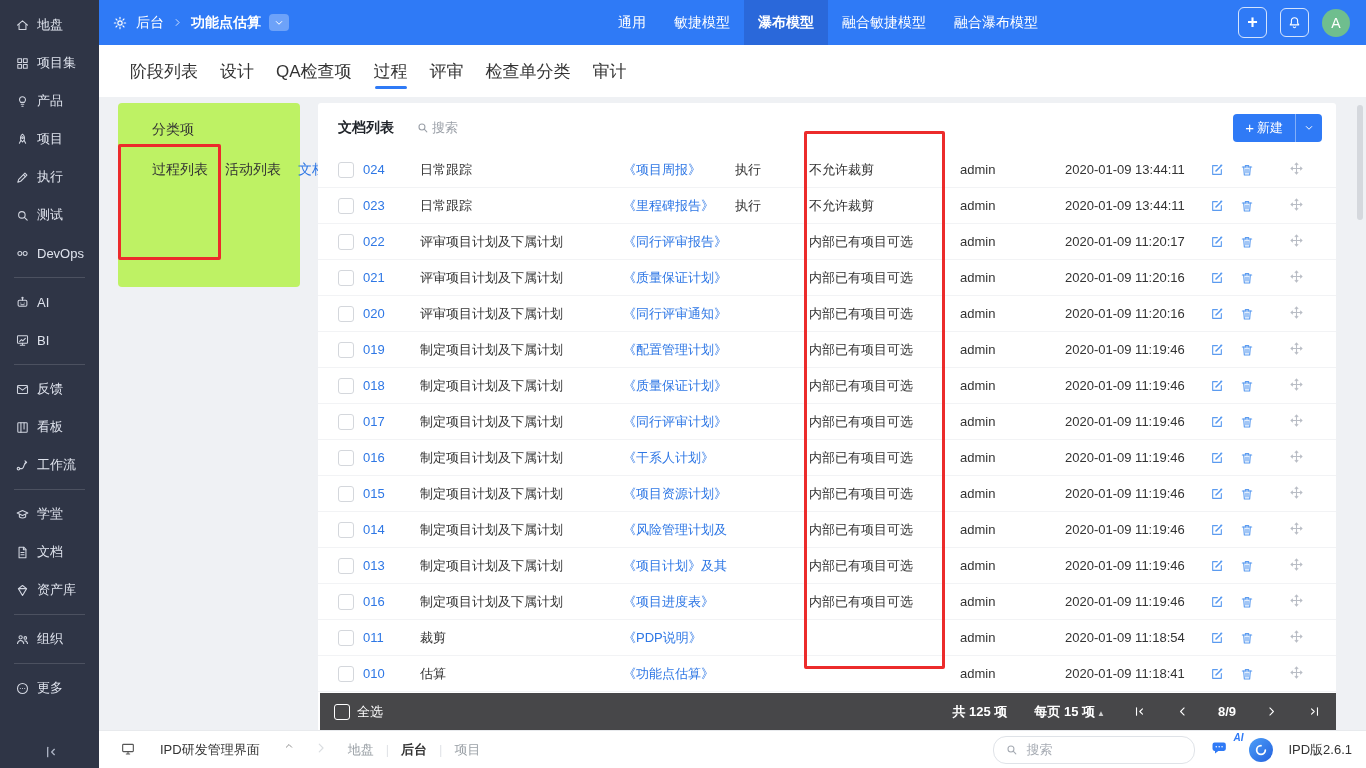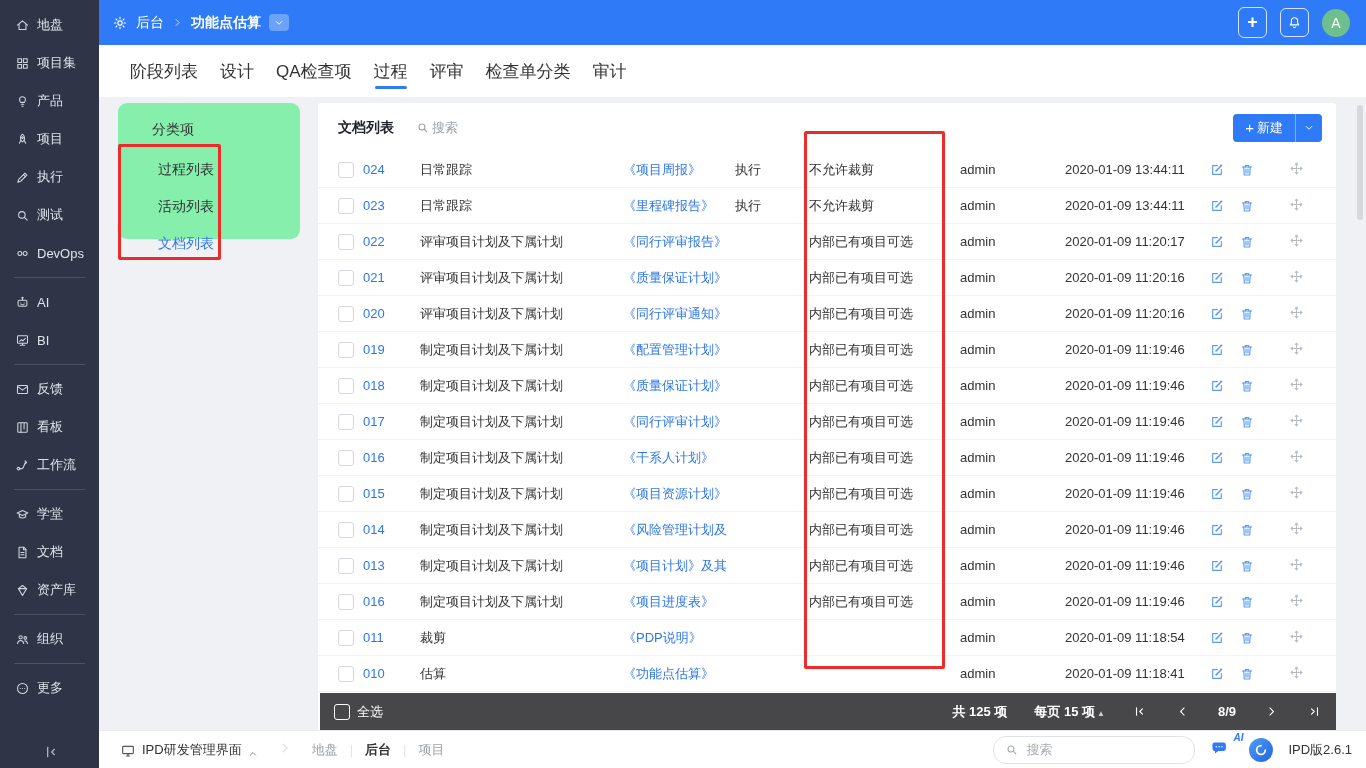--- a/index.html
+++ b/index.html
@@ -46,23 +46,23 @@
   .subbar{position:absolute;left:99px;top:45px;width:1267px;height:52px;background:#fff;
     display:flex;align-items:stretch;gap:22px;padding-left:31px;z-index:5}
   .subtab{font-size:17px;color:#333;position:relative;display:flex;align-items:center;cursor:pointer;white-space:nowrap}
   .subtab.active{font-weight:normal}
   .subtab.active::after{content:"";position:absolute;left:1px;right:1px;bottom:8px;height:3px;
     background:var(--topbar);border-radius:2px}
 
   
   .content{position:absolute;left:99px;top:97px;width:1267px;height:671px;background:#EFF1F4;z-index:1}
 
-  .panel{position:absolute;left:19px;top:6px;width:182px;height:136px;background:#86efac;border-radius:9px}
+  .panel{position:absolute;left:19px;top:6px;width:182px;height:184px;background:#bef264;border-radius:4px}
   .panel-title{position:absolute;left:34px;top:18px;font-size:14px;color:#333}
-  .panel-items{position:absolute;left:40px;top:56px;display:flex;flex-direction:column;gap:17px}
+  .panel-items{position:absolute;left:34px;top:56px;display:flex;flex-direction:row;gap:17px}
   .panel-item{font-size:14px;height:20px;line-height:20px;cursor:pointer;white-space:nowrap}
   .panel-item.active{color:var(--link)}
   .panel-redbox{position:absolute;left:19px;top:47px;width:97px;height:110px;
     border:3px solid var(--red);border-radius:2px;pointer-events:none;z-index:3}
 
   .card{position:absolute;left:219px;top:6px;width:1018px;height:665px;background:#fff;
     border-radius:3px;overflow:hidden}
   .card-head{height:49px;display:flex;align-items:center;padding:0 14px 0 20px}
   .card-title{font-size:14px;font-weight:bold;color:#20242A}
   .card-search{display:flex;align-items:center;gap:3px;color:#9BA0A8;margin-left:22px;cursor:pointer}
@@ -100,21 +100,21 @@
   .pager{margin-left:auto;display:flex;align-items:center;gap:27px;font-size:13px}
   .pager .num{font-weight:bold}
   .pp-caret{font-size:8px;color:#CFCFCF;margin-left:2px}
   .pg-btn{display:flex;align-items:center;justify-content:center;width:16px;height:16px;cursor:pointer}
   .pg-btn .i{width:13px;height:13px}
   .pg-cur{font-weight:bold}
 
   
   .footer{position:absolute;left:99px;bottom:0;width:1267px;height:38px;background:#fff;
     border-top:1px solid #E8EAED;display:flex;align-items:center;padding:0 14px 0 21px;z-index:8;box-sizing:border-box}
-  .f-app{display:flex;align-items:flex-end;gap:6px;color:#333;cursor:pointer}
+  .f-app{display:flex;align-items:flex-start;gap:24px;color:#333;cursor:pointer}
   .f-app .i{width:16px;height:16px;color:#555}
   .f-app .up{width:10px;height:10px;color:#888}
   .f-chevron{margin:0 20px;color:#DADDE1}
   .f-chevron .i{width:14px;height:22px}
   .f-nav{display:flex;align-items:center;gap:12px}
   .f-nav .nav-it{color:#9AA0A6;cursor:pointer}
   .f-nav .nav-it.active{color:#333;font-weight:bold}
   .f-nav .bar{color:#E2E4E8}
   .f-right{margin-left:auto;display:flex;align-items:center;gap:15px}
   .f-search{width:178px;height:26px;border:1px solid #DFE3E8;border-radius:13px;display:flex;
@@ -333,20 +333,27 @@
         </span></span>
     <span class="crumb-page">功能点估算</span>
     <span class="crumb-chip">
         <span class="i">
           <svg viewBox="0 0 24 24" fill="none" stroke="currentColor" stroke-width="2.4" stroke-linecap="round" stroke-linejoin="round">
             <path d="M5.5 8.5 12 15l6.5-6.5"></path>
           </svg>
         </span>
       </span>
   </div>
+  <div class="top-tabs">
+      <div class="top-tab">通用</div>
+      <div class="top-tab">敏捷模型</div>
+      <div class="top-tab active">瀑布模型</div>
+      <div class="top-tab">融合敏捷模型</div>
+      <div class="top-tab">融合瀑布模型</div>
+    </div>
   <div class="top-right">
     <div class="icon-btn plus">+</div>
     <div class="icon-btn">
         <span class="i">
           <svg viewBox="0 0 24 24" fill="none" stroke="currentColor" stroke-width="1.7" stroke-linecap="round" stroke-linejoin="round">
             <path d="M12 4.5a5 5 0 0 1 5 5v3.5l1.8 2.8H5.2L7 13V9.5a5 5 0 0 1 5-5z"></path>
             <path d="M10 19a2.2 2.2 0 0 0 4 0"></path>
           </svg>
         </span>
       </div>

